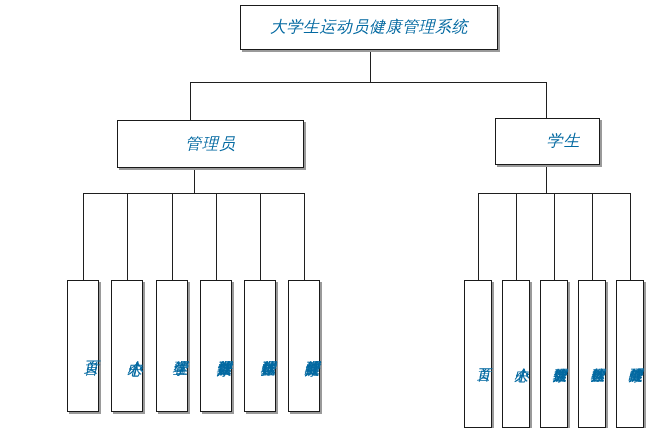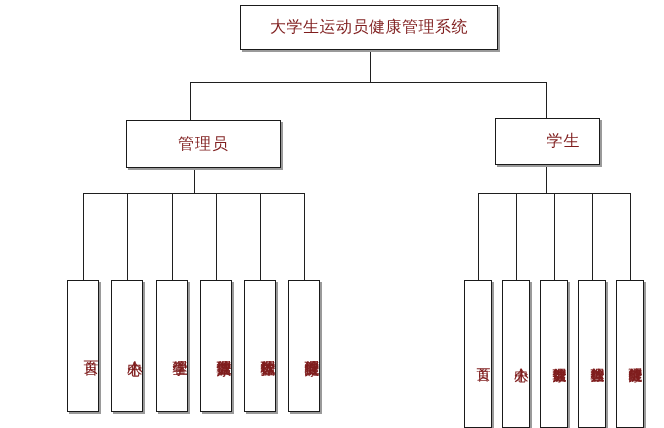--- a/index.html
+++ b/index.html
@@ -22,43 +22,44 @@
   
   .node {
     position: absolute;
     box-sizing: border-box;
     background: #ffffff;
     border: 1px solid #1a1a1a;
     box-shadow: 2px 2px 0 0 #9a9a9a;
     display: flex;
     align-items: center;
     justify-content: center;
-    color: #7f1d1d;
+    color: #0369a1;
     z-index: 3;
+    font-style: italic;
   }
 
   
   .node-root {
     left: 240px;
     top: 5px;
     width: 258px;
     height: 45px;
     font-size: 16px;
     letter-spacing: 0.5px;
   }
 
   
   .node-role {
     font-size: 16px;
     letter-spacing: 1px;
   }
   .node-admin {
-    left: 126px;
+    left: 117px;
     top: 120px;
-    width: 155px;
+    width: 187px;
     height: 48px;
   }
   .node-student {
     left: 495px;
     top: 118px;
     width: 105px;
     height: 47px;
     padding-left: 32px;
   }
 

